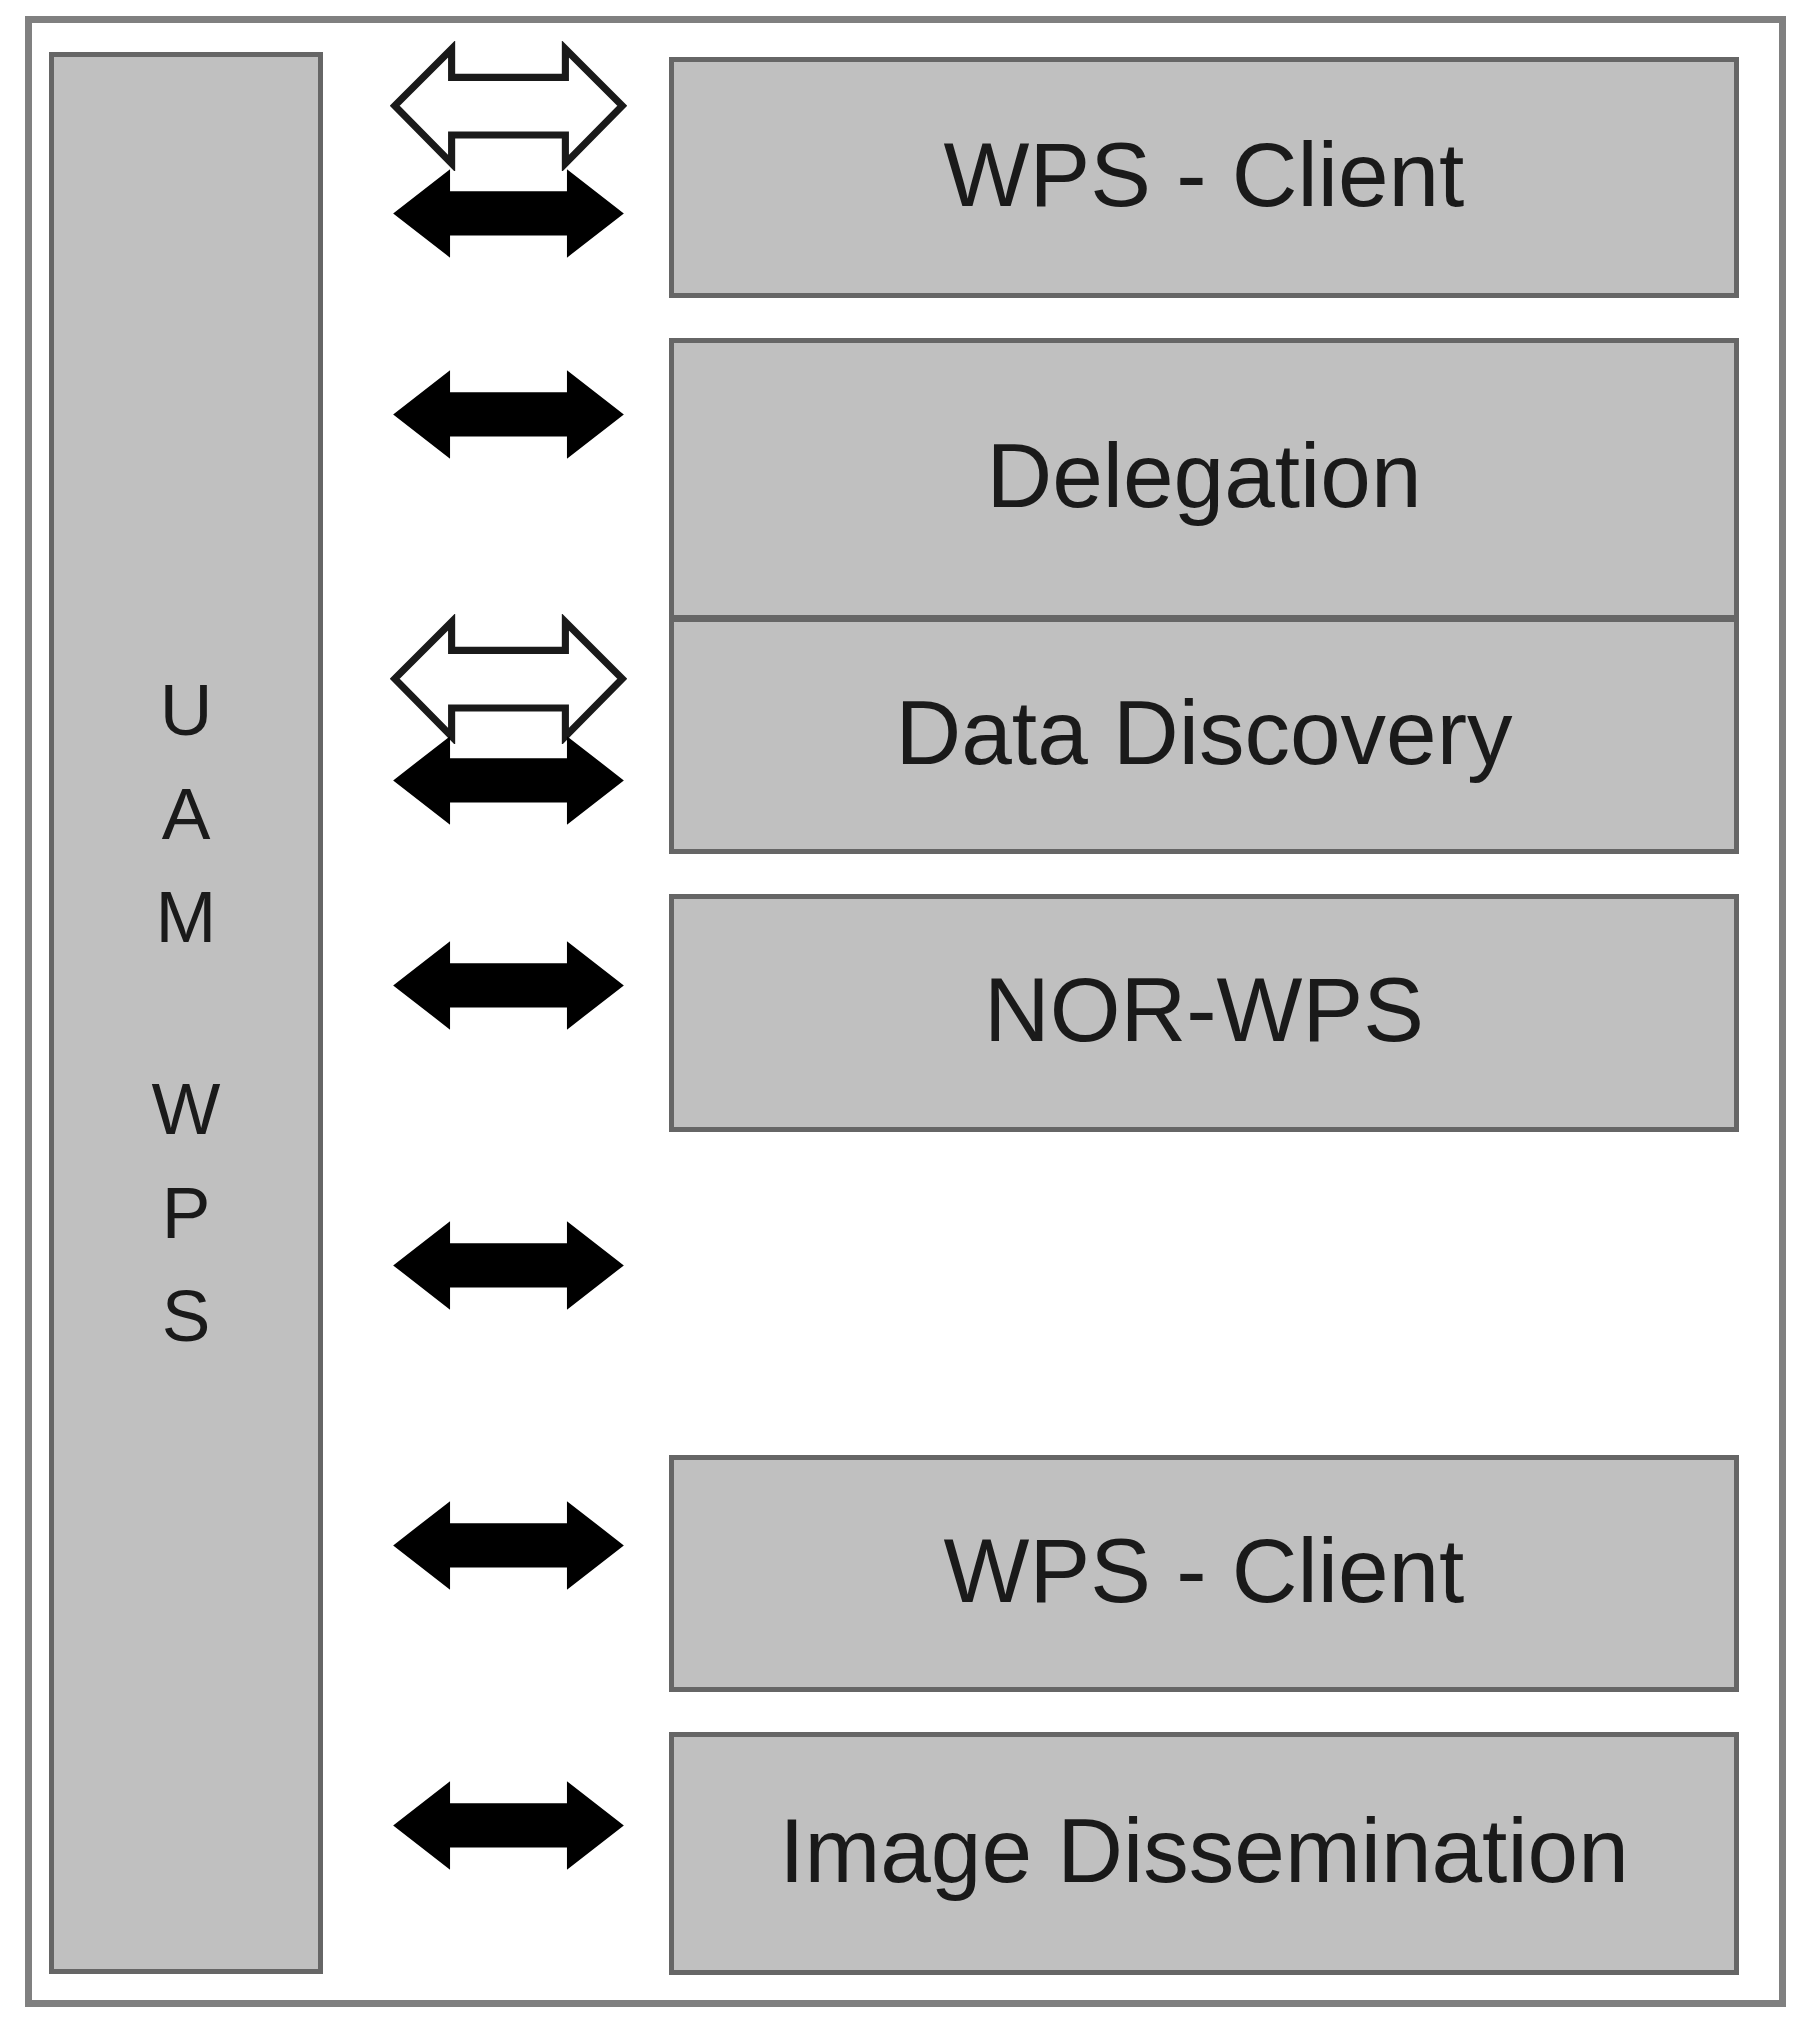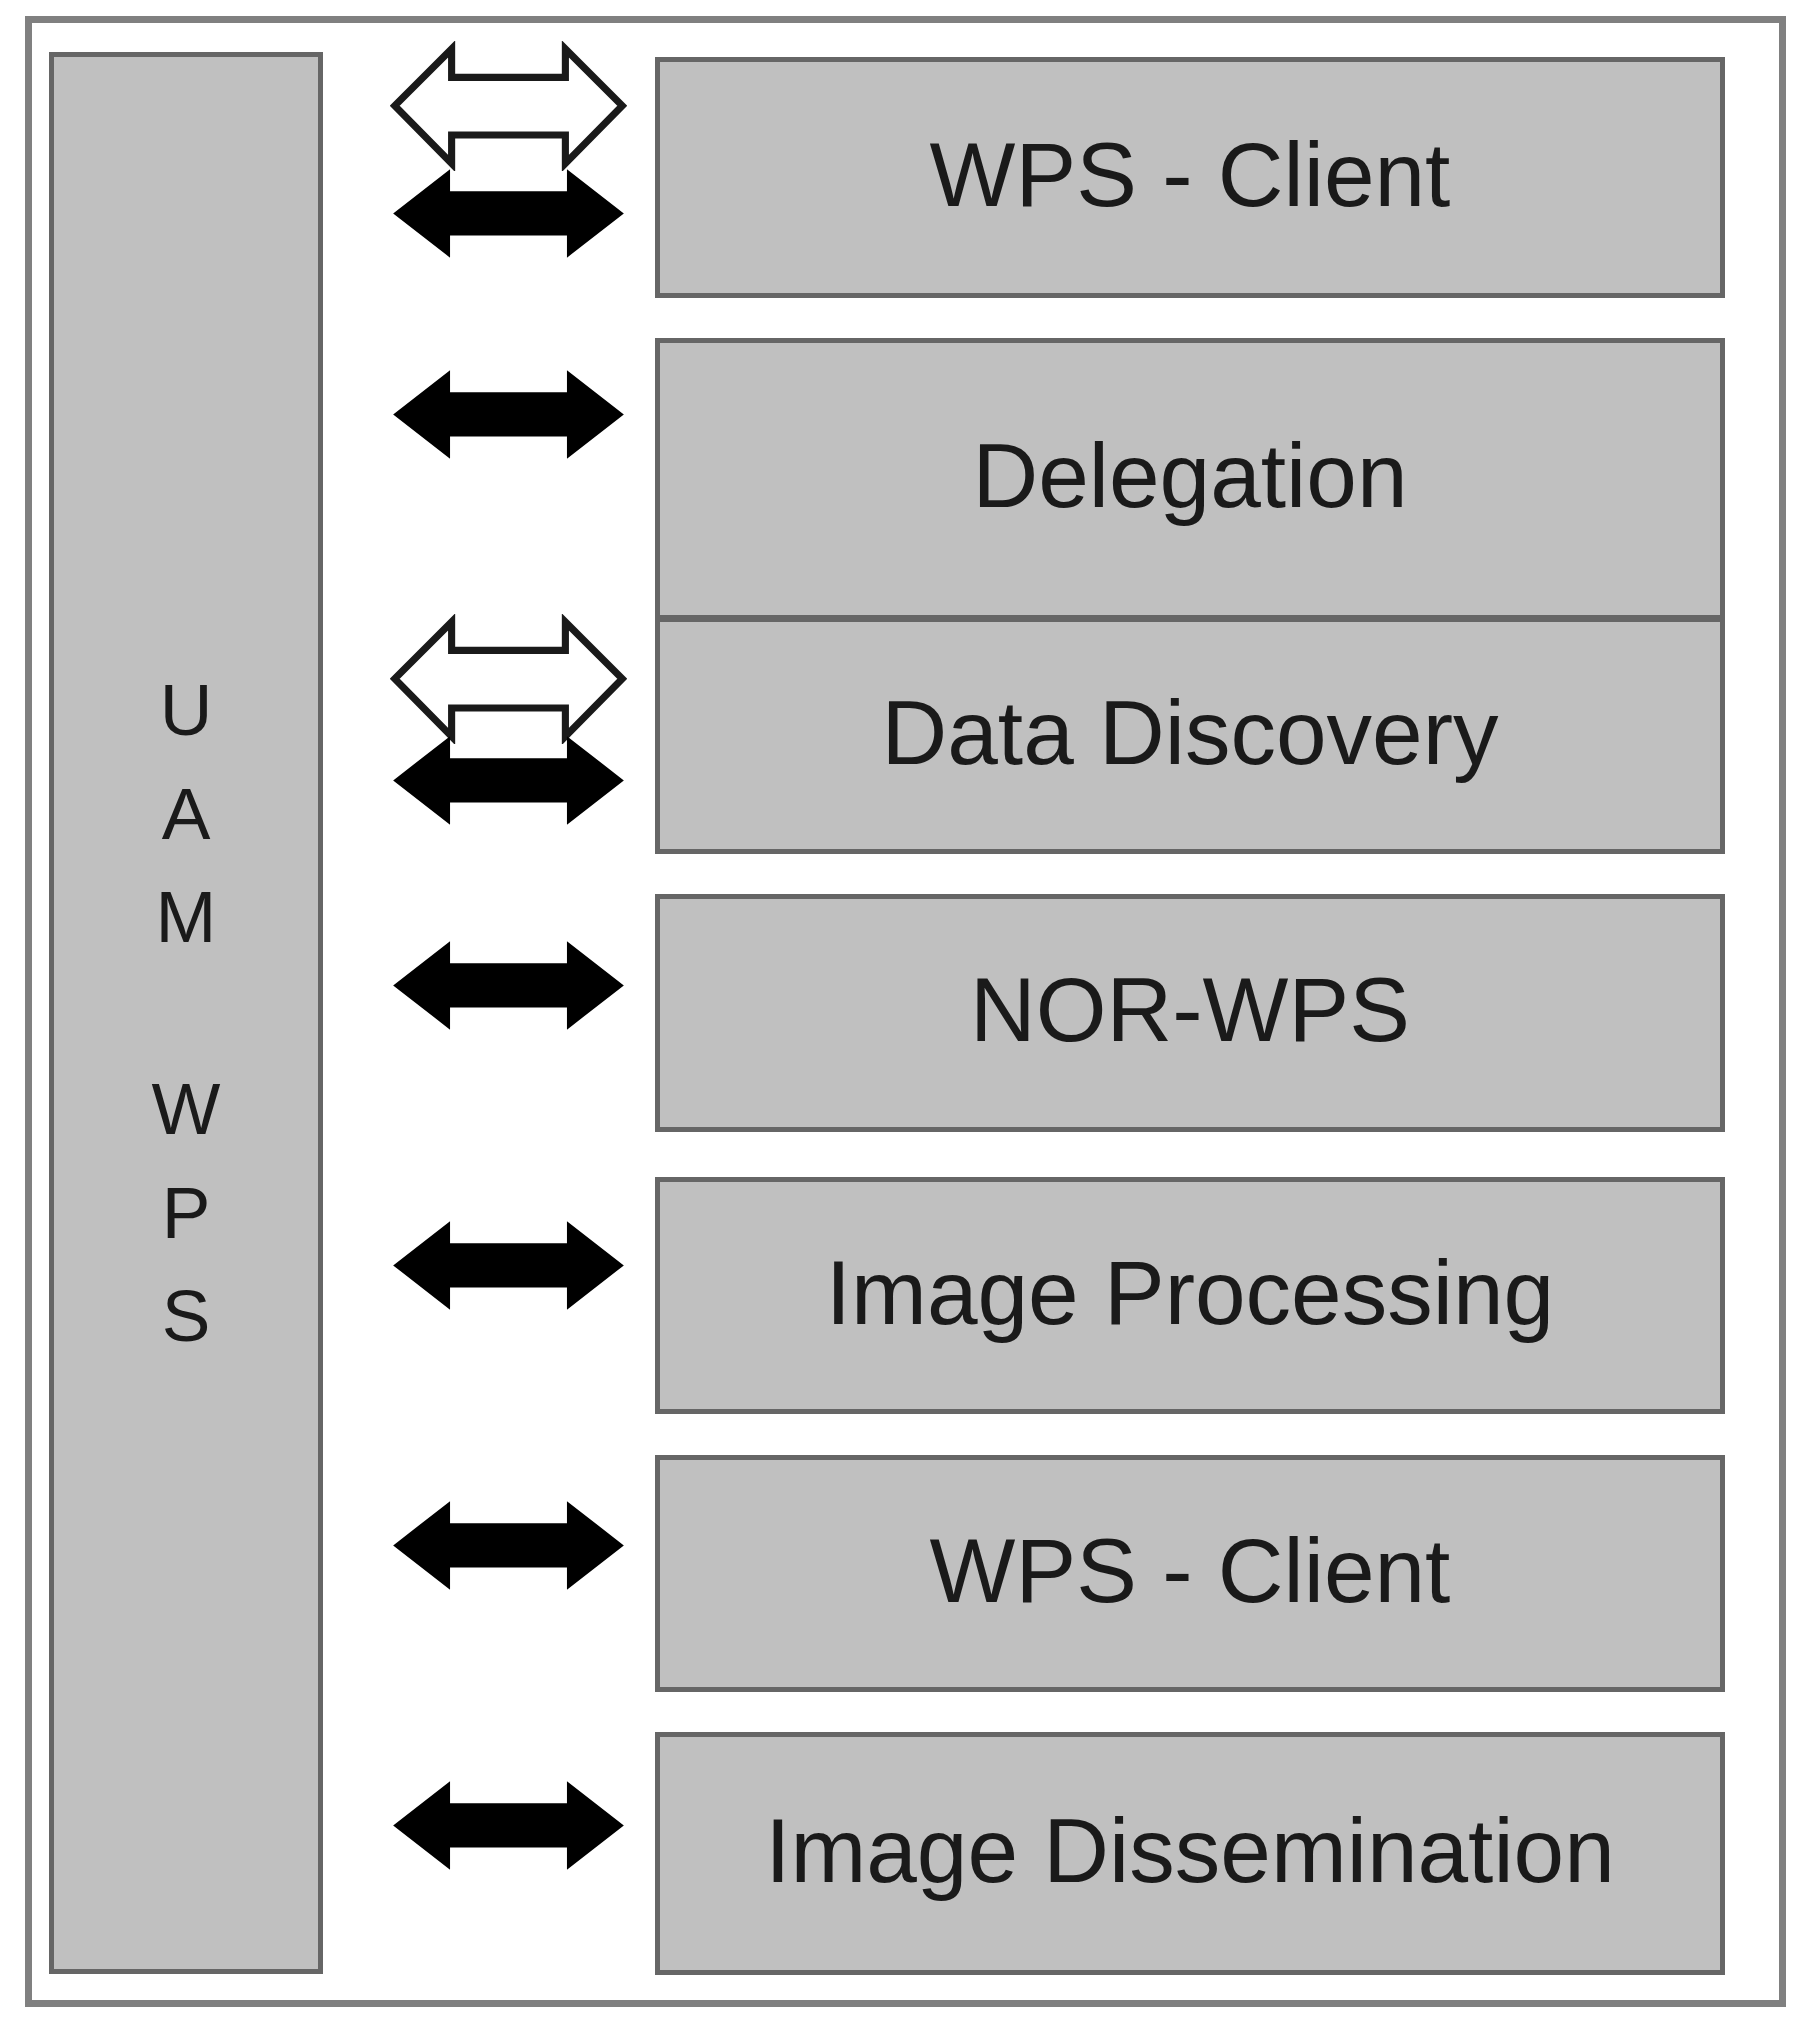--- a/index.html
+++ b/index.html
@@ -60,21 +60,21 @@
     letter-spacing: 0;
     text-align: center;
   }
   .uam-gap {
     height: 88px;
   }
 
   
   .service-box {
     position: absolute;
-    left: 655px;
+    left: 669px;
     width: 1070px;
     background: #c0c0c0;
     border: 5.5px solid #666666;
     box-sizing: border-box;
     display: flex;
     align-items: center;
     justify-content: center;
   }
   .service-label {
     font-size: 91px;
@@ -179,23 +179,20 @@
   </div>
   <div class="service-box box-3">
     <span class="service-label">NOR-WPS</span>
   </div>
 
   <div class="arrow-wrap arrow-black-4">
     <svg class="arrow-svg" viewBox="0 0 300 120" preserveAspectRatio="none">
       <polygon points="4,60 76,4 76,32 224,32 224,4 296,60 224,116 224,88 76,88 76,116" fill="#000000"></polygon>
     </svg>
   </div>
-  <div class="service-box box-4">
-    <span class="service-label">Image Processing</span>
-  </div>
 
   <div class="arrow-wrap arrow-black-5">
     <svg class="arrow-svg" viewBox="0 0 300 120" preserveAspectRatio="none">
       <polygon points="4,60 76,4 76,32 224,32 224,4 296,60 224,116 224,88 76,88 76,116" fill="#000000"></polygon>
     </svg>
   </div>
   <div class="service-box box-5">
     <span class="service-label">WPS - Client</span>
   </div>
 

